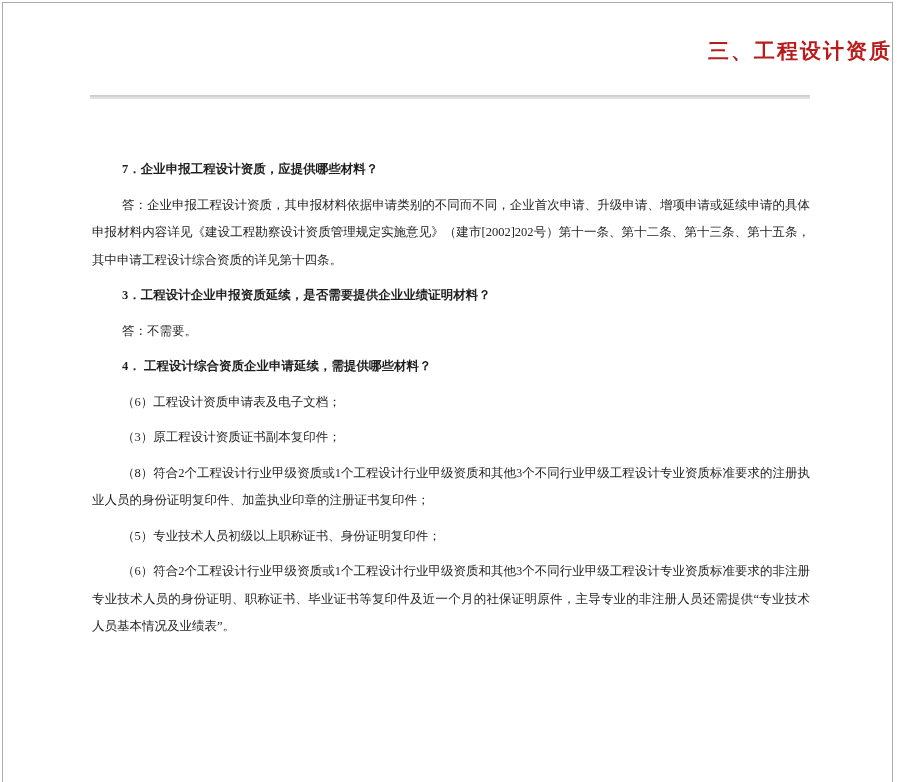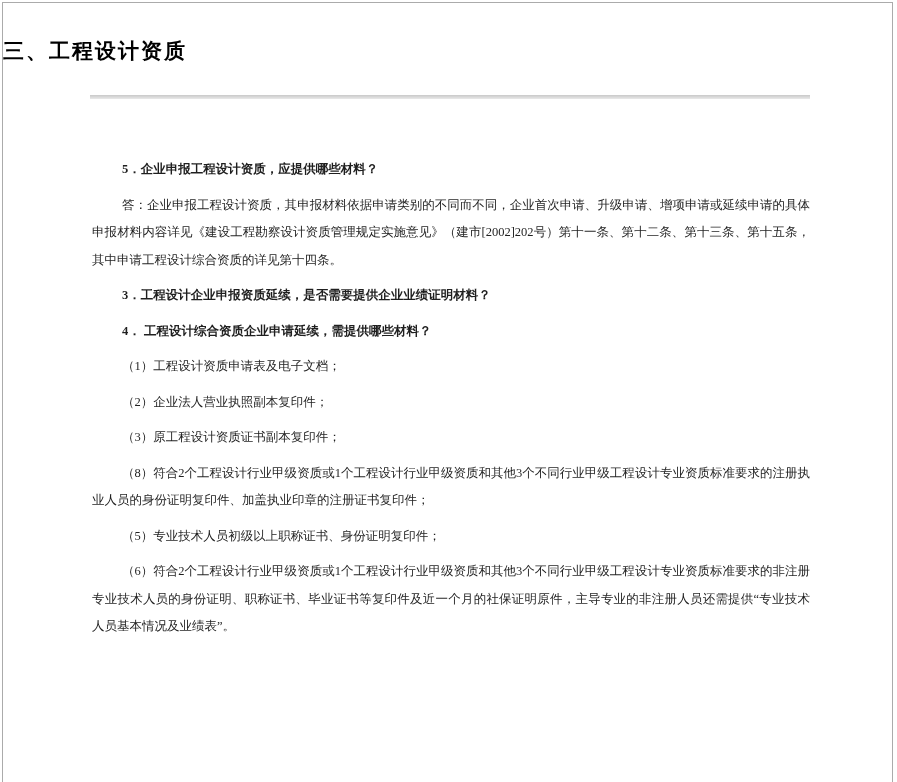--- a/index.html
+++ b/index.html
@@ -15,25 +15,25 @@
     position:absolute;
     top:2px;
     left:2px;
     width:889px;
     height:800px;
     border:1px solid #ababab;
     background:#ffffff;
   }
   .doc-title{
     margin:34px 0 0 0;
-    text-align:left;
+    text-align:right;
     font-size:21px;
     line-height:28px;
     font-weight:bold;
-    color:#000000;
+    color:#b91c1c;
     letter-spacing:2px;
   }
   .title-divider{
     margin:30px 0 0 87px;
     width:720px;
     height:4px;
     background:linear-gradient(#c9c9c9,#e9e9e9);
   }
   .content{
     margin:57px 82px 0 89px;
@@ -56,29 +56,29 @@
 <body>
 
 <div class="page">
 
   <h1 class="doc-title">三、工程设计资质</h1>
 
   <div class="title-divider"></div>
 
   <div class="content">
 
-    <p class="q">5．企业申报工程设计资质，应提供哪些材料？</p>
+    <p class="q">7．企业申报工程设计资质，应提供哪些材料？</p>
     <p class="a">答：企业申报工程设计资质，其申报材料依据申请类别的不同而不同，企业首次申请、升级申请、增项申请或延续申请的具体申报材料内容详见《建设工程勘察设计资质管理规定实施意见》（建市[2002]202号）第十一条、第十二条、第十三条、第十五条，其中申请工程设计综合资质的详见第十四条。</p>
 
 
     <p class="q">3．工程设计企业申报资质延续，是否需要提供企业业绩证明材料？</p>
+    <p class="a">答：不需要。</p>
 
     <p class="q">4． 工程设计综合资质企业申请延续，需提供哪些材料？</p>
 
-    <p class="a">（1）工程设计资质申请表及电子文档；</p>
-    <p class="a">（2）企业法人营业执照副本复印件；</p>
+    <p class="a">（6）工程设计资质申请表及电子文档；</p>
     <p class="a">（3）原工程设计资质证书副本复印件；</p>
     <p class="a">（8）符合2个工程设计行业甲级资质或1个工程设计行业甲级资质和其他3个不同行业甲级工程设计专业资质标准要求的注册执业人员的身份证明复印件、加盖执业印章的注册证书复印件；</p>
     <p class="a">（5）专业技术人员初级以上职称证书、身份证明复印件；</p>
     <p class="a">（6）符合2个工程设计行业甲级资质或1个工程设计行业甲级资质和其他3个不同行业甲级工程设计专业资质标准要求的非注册专业技术人员的身份证明、职称证书、毕业证书等复印件及近一个月的社保证明原件，主导专业的非注册人员还需提供“专业技术人员基本情况及业绩表”。</p>
 
   </div>
 </div>
 
 </body></html>

